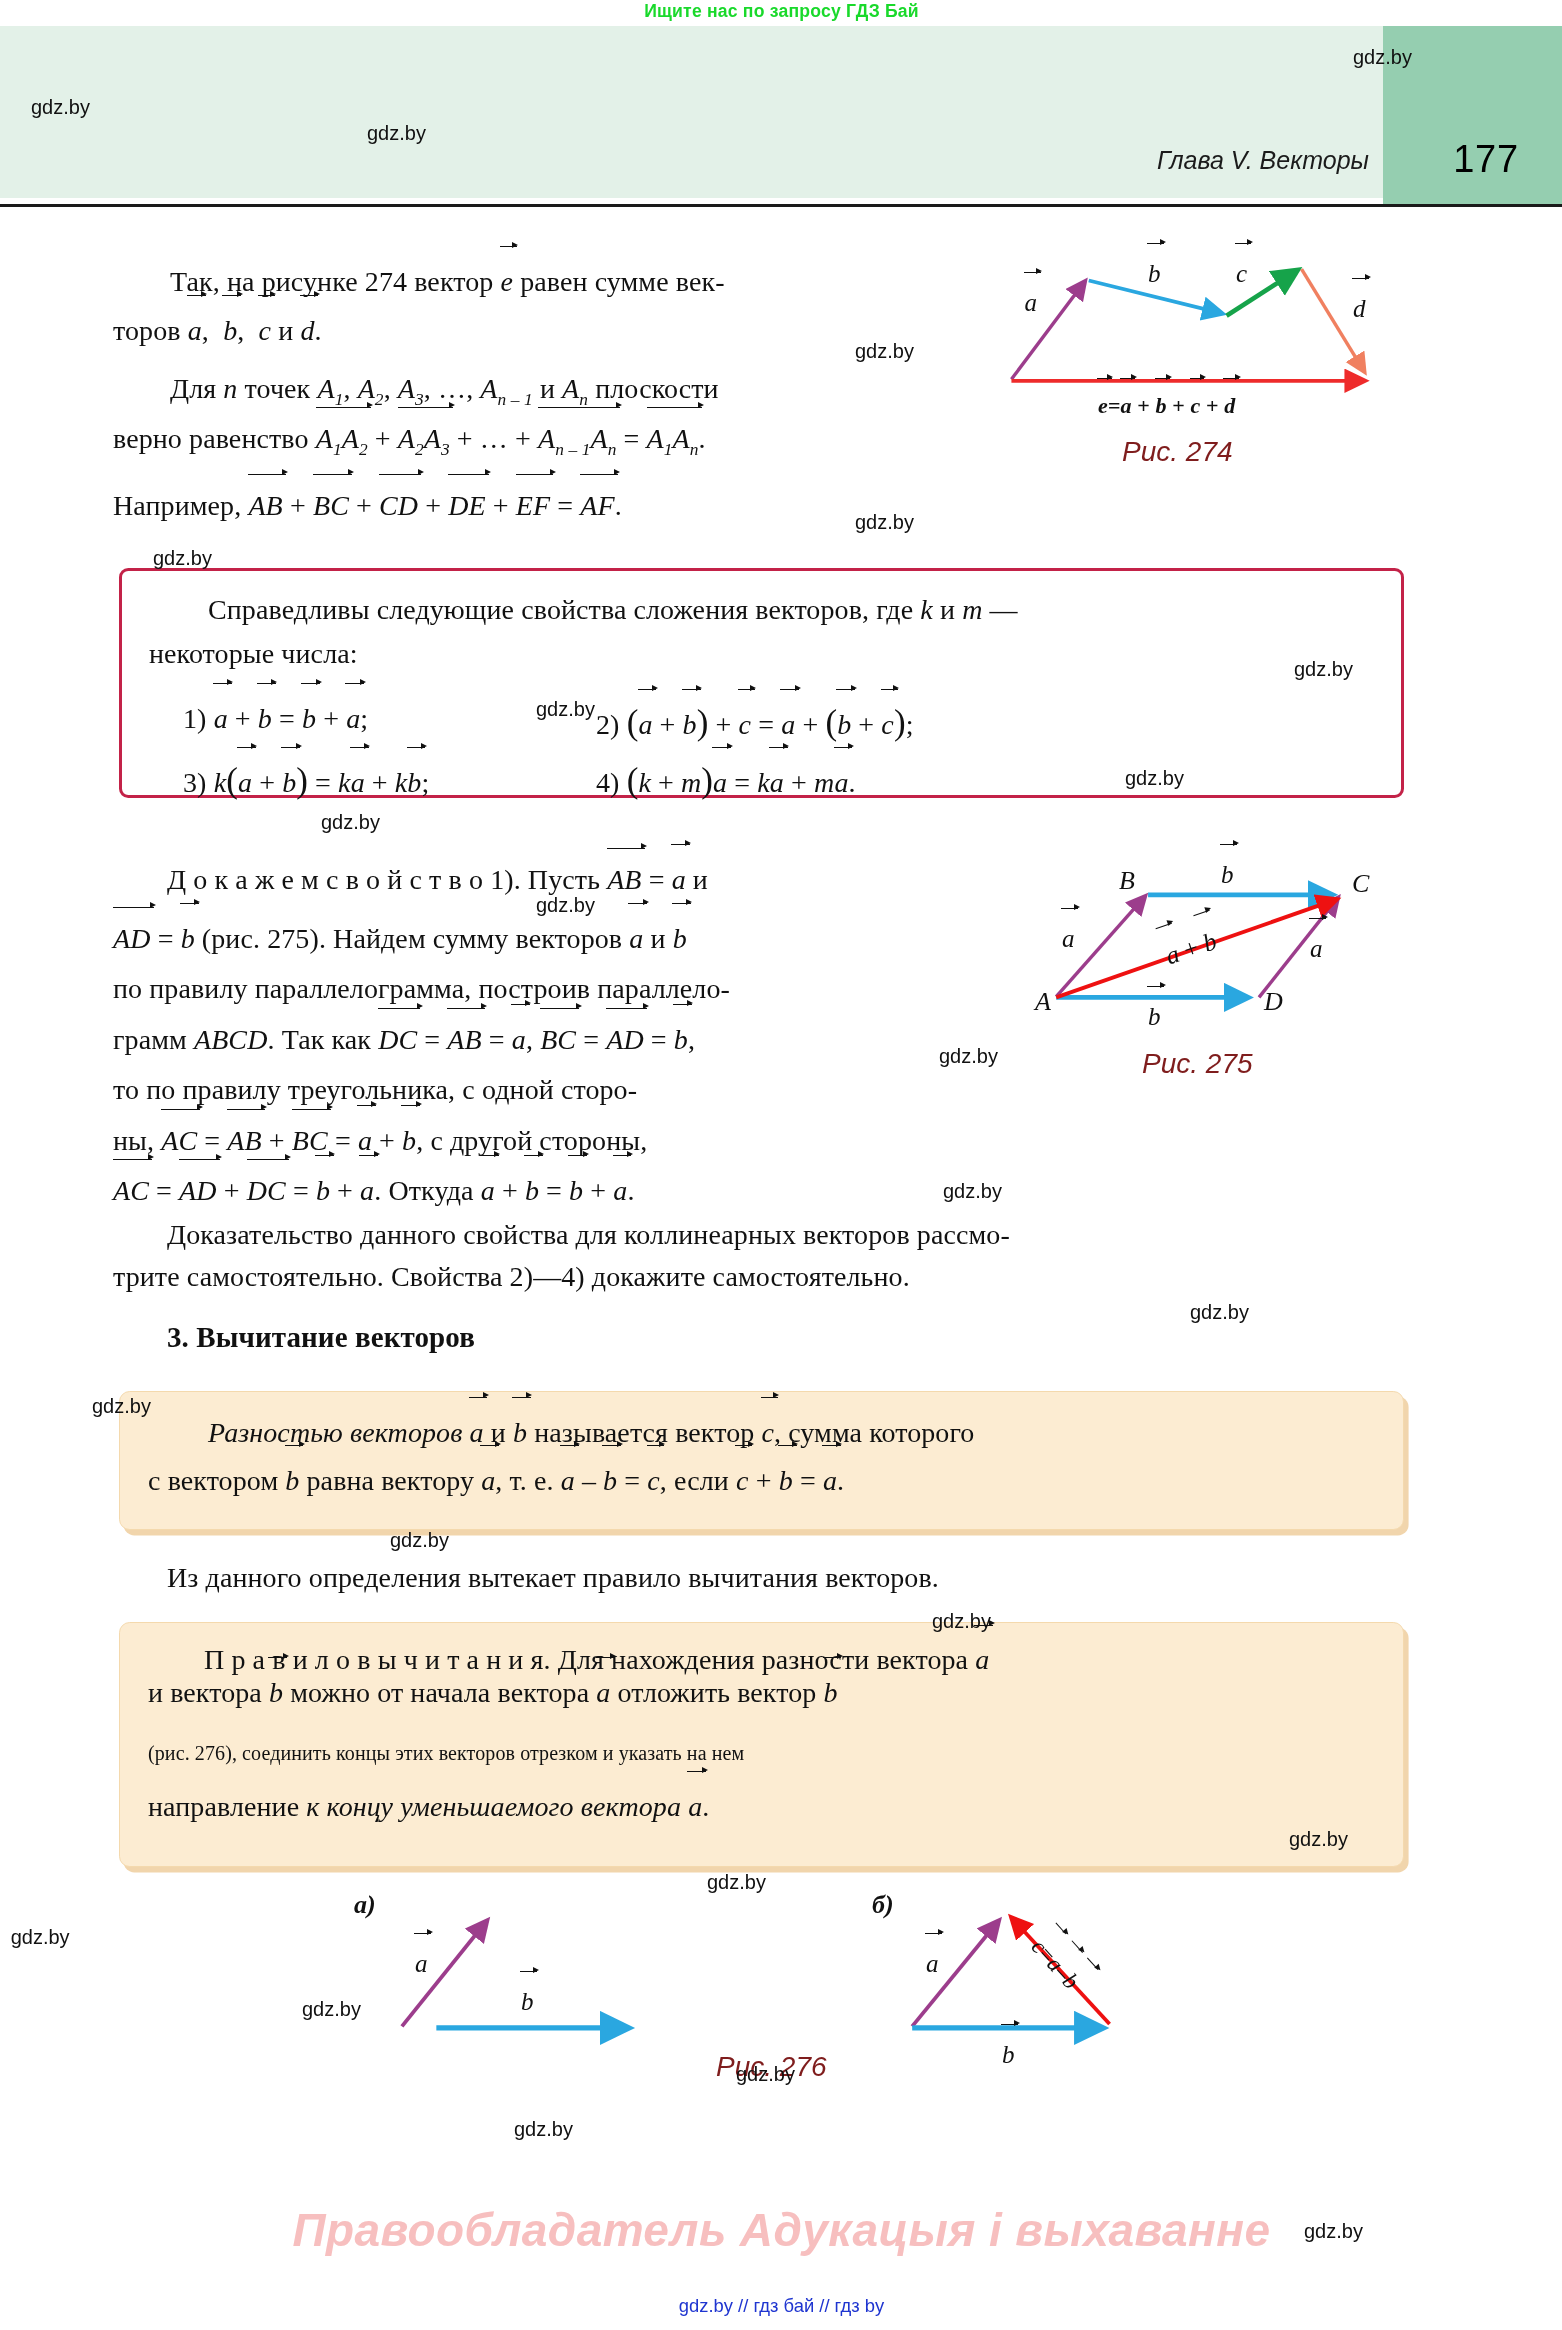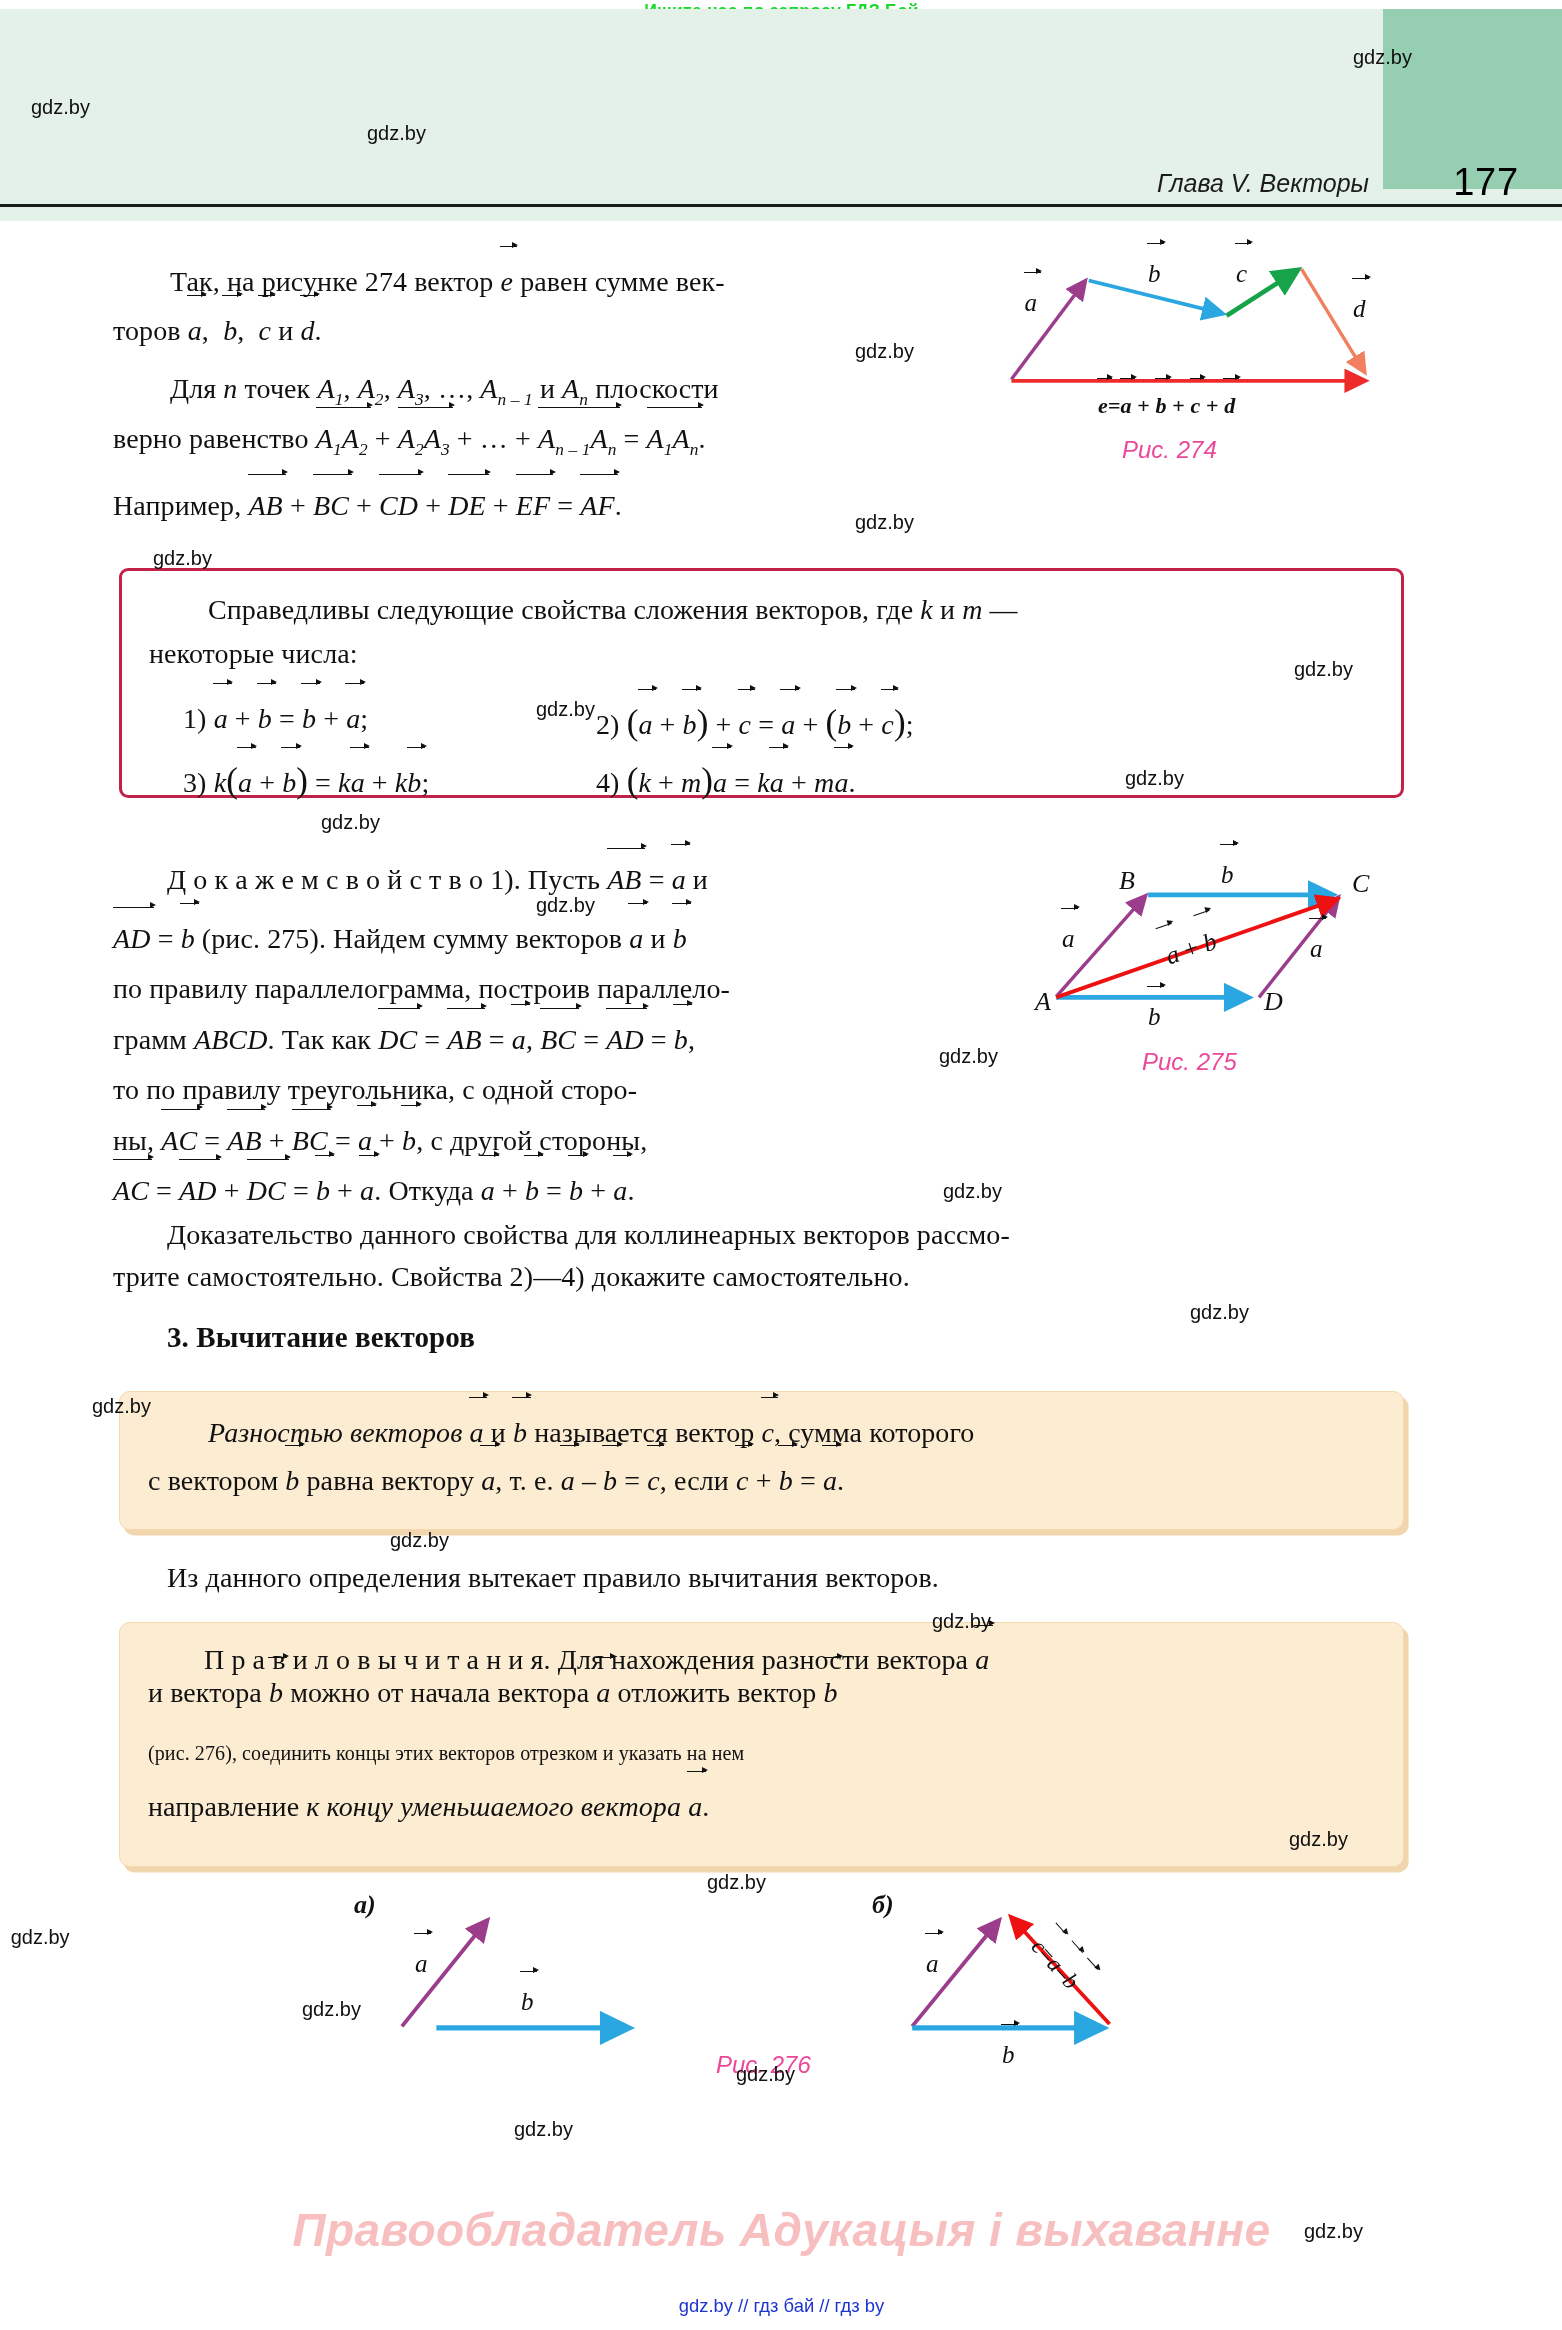--- a/index.html
+++ b/index.html
@@ -8,21 +8,21 @@
     font-family:"Liberation Serif",serif;overflow:hidden;
   }
   
   #promo{
     position:absolute;left:0;top:0;width:1563px;height:23px;
     text-align:center;font-family:"Liberation Sans",sans-serif;
     font-size:17.6px;font-weight:600;color:#19d92b;line-height:23px;letter-spacing:0.2px;
   }
   
   #header{
-    position:absolute;left:0;top:9px;width:1563px;height:212px;
+    position:absolute;left:0;top:26px;width:1563px;height:172px;
     background:#e3f1e8;
   }
   #pagebox{
     position:absolute;right:0;top:0;width:180px;height:180px;background:#95ceb0;
   }
   #pagenum{
     position:absolute;right:44px;bottom:17px;font-family:"Liberation Sans",sans-serif;
     font-size:38px;color:#000000;letter-spacing:0.8px;
   }
   #chaptertitle{
@@ -73,21 +73,21 @@
   
   .beige{
     position:absolute;background:#fcecd2;border-radius:10.7px;box-sizing:border-box;
     box-shadow:4.6px 5.4px 0 0 rgba(229,178,104,.55);
     border:1.5px solid #f4d9ad;
   }
   
   .fig{position:absolute;}
   .cap{
     position:absolute;font-family:"Liberation Sans",sans-serif;font-style:italic;
-    font-size:24px;color:#ec4899;white-space:nowrap;
+    font-size:28px;color:#7f1d1d;white-space:nowrap;
   }
   
   #copy{
     position:absolute;left:50%;transform:translateX(-50%);top:2203px;
     font-family:"Liberation Sans",sans-serif;font-style:italic;font-weight:bold;
     font-size:46px;color:#f7bfbf;white-space:nowrap;letter-spacing:0.4px;
   }
   #footlinks{
     position:absolute;left:50%;transform:translateX(-50%);top:2295px;
     font-family:"Liberation Sans",sans-serif;font-size:18.4px;color:#1f35d0;white-space:nowrap;

